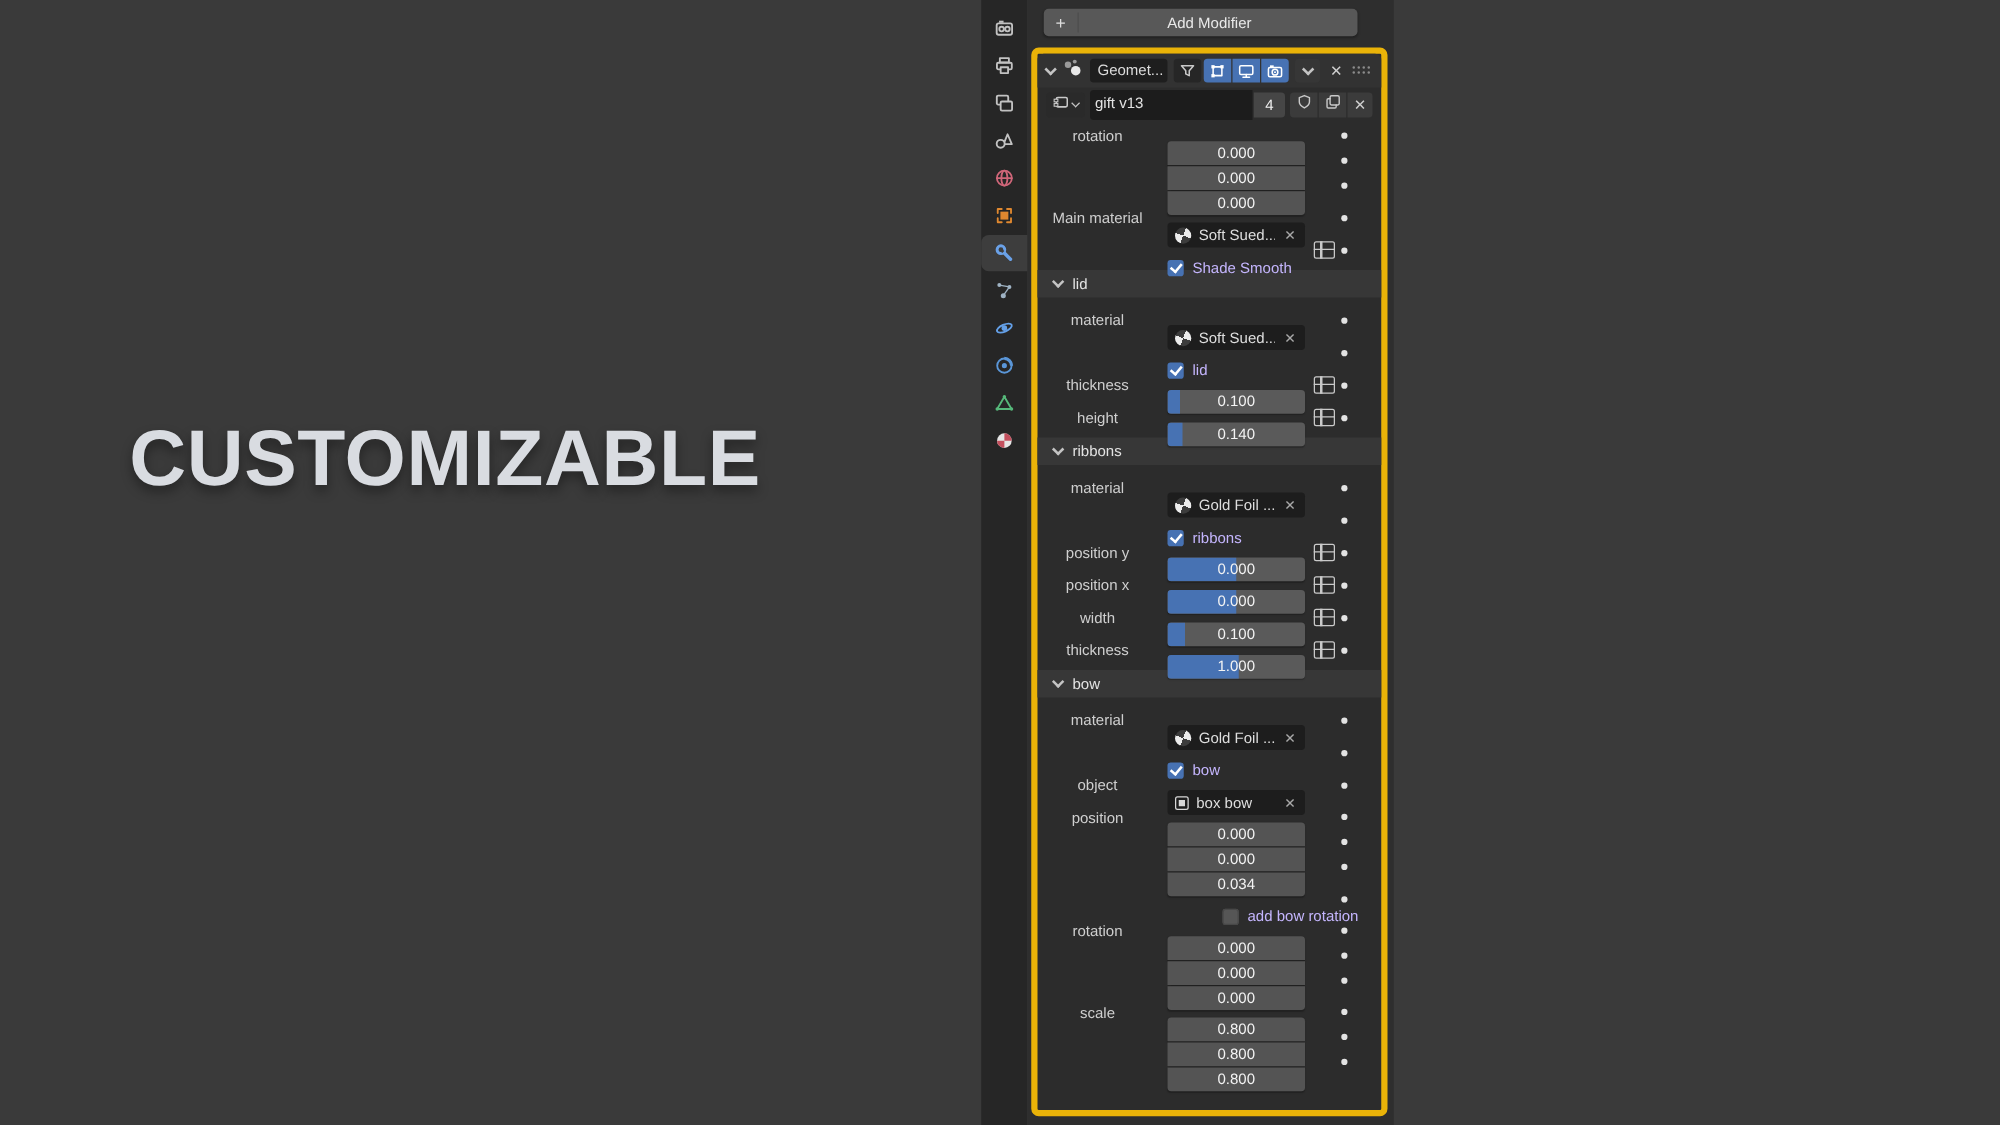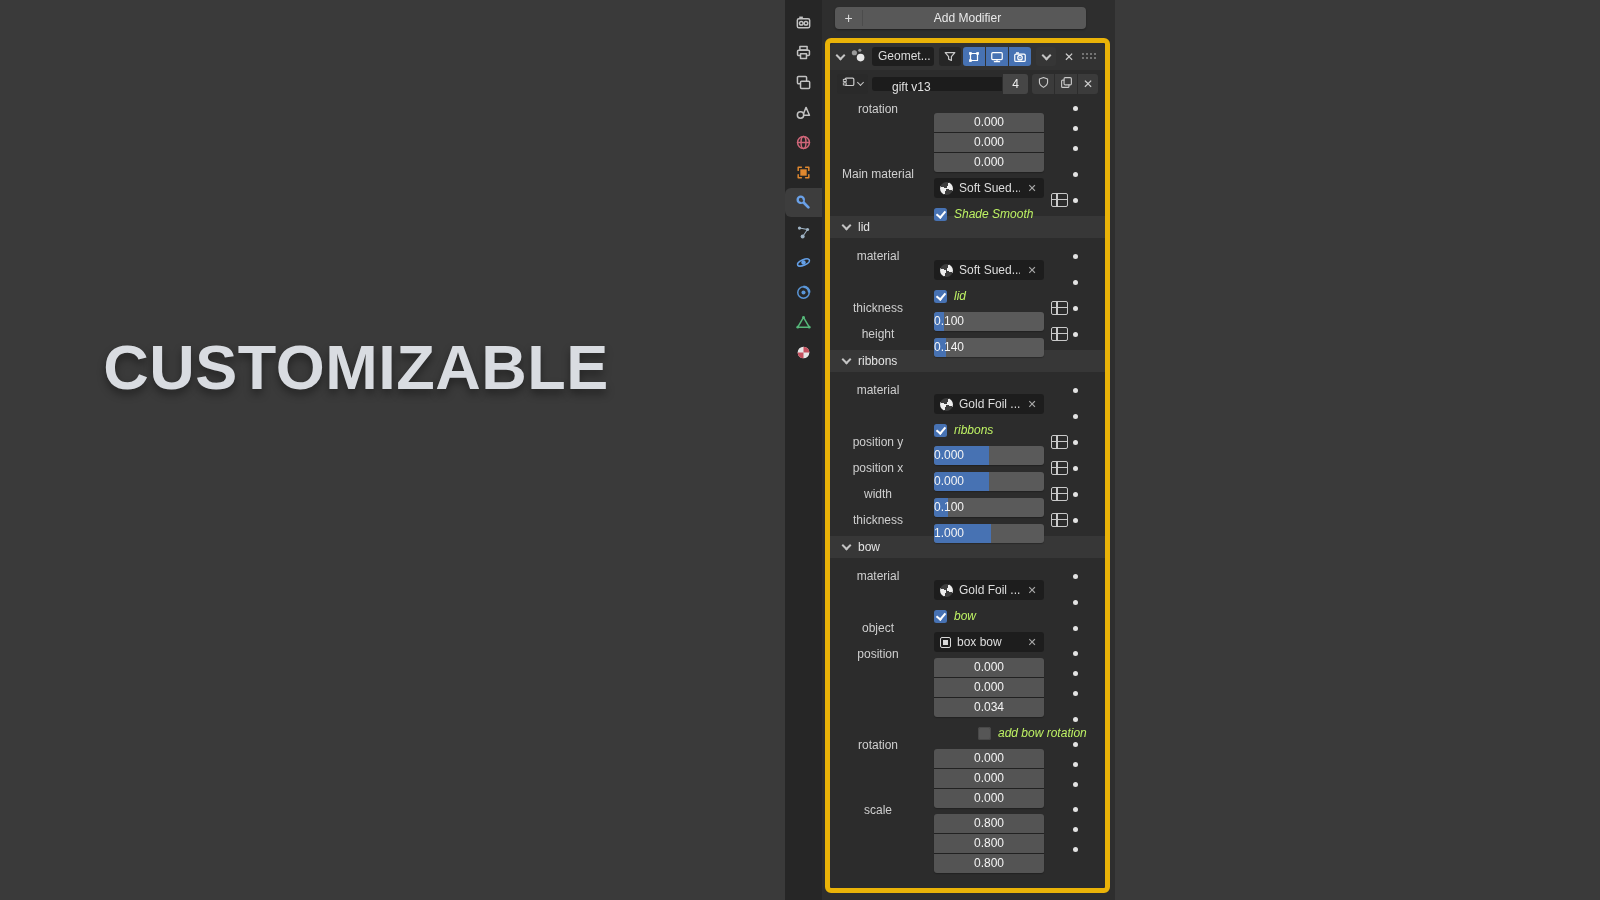--- a/index.html
+++ b/index.html
@@ -44,59 +44,59 @@
   .bluegrp .chip:last-child { border-radius:0 3px 3px 0; }
   .chip.ghost { width:20px; background:#363636; border-radius:3px; }
   .xicon { color:#cfcfcf; font-size:12px; width:16px; text-align:center; }
   .drag { margin-left:auto; display:grid; grid-template-columns:repeat(4,4px); grid-auto-rows:4px; }
   .drag i { width:2px; height:2px; border-radius:50%; background:#8b8b8b; display:block; }
 
   .treerow { display:flex; align-items:center; padding:0 7px; height:20px; margin-top:4px; }
   .browse { width:31px; height:20px; background:#2a2a2a; border-radius:3px; display:flex;
             align-items:center; justify-content:center; gap:2px; flex:none; }
   .browse .chev { width:5px; height:5px; border-width:1.5px; }
-  .treename { flex:1; height:14px; background:#1c1c1c; border-radius:3px 0 0 3px; margin-left:4px;
-              color:#e2e2e2; font-size:12px; line-height:20px; padding-left:20px; }
+  .treename { flex:1; height:24px; background:#1c1c1c; border-radius:3px 0 0 3px; margin-left:4px;
+              color:#e2e2e2; font-size:12px; line-height:20px; padding-left:4px; }
   .users { width:25px; height:20px; background:#464646; border-radius:0 3px 3px 0; margin-left:1px;
            color:#f0f0f0; font-size:12px; text-align:center; line-height:20px; }
   .tchip { width:22px; height:20px; background:#3b3b3b; display:flex; align-items:center; justify-content:center; }
   .g1 { margin-left:4px; border-radius:3px 0 0 3px; }
   .g2 { margin-left:1px; }
   .g3 { margin-left:1px; border-radius:0 3px 3px 0; width:20px; }
 
   .content { padding-top:5px; }
   .prow { position:relative; height:20px; margin-bottom:6px; }
   .vrow { position:relative; height:59px; margin-bottom:6px; }
   .lab { position:absolute; left:0; top:3px; width:96px; text-align:center; font-size:12px; color:#cfcfcf; white-space:nowrap; }
   .fldslot { position:absolute; left:104px; top:14px; width:110px; }
   .numf { height:19px; background:#545454; border-radius:3px; color:#f4f4f4; font-size:12px;
           text-align:center; line-height:19px; box-shadow:0 1px 1px rgba(0,0,0,.25); }
   .vstack .numf { border-radius:0; margin-bottom:1px; }
   .vstack .numf:first-child { border-radius:3px 3px 0 0; }
   .vstack .numf:last-child { border-radius:0 0 3px 3px; margin-bottom:0; }
   .slider { position:relative; height:19px; background:#5a5a5a; border-radius:3px; overflow:hidden;
             box-shadow:0 1px 1px rgba(0,0,0,.25); }
   .slider .fill { position:absolute; left:0; top:0; bottom:0; background:#4772b3; }
-  .slider .val { position:relative; display:block; color:#f4f4f4; font-size:12px; text-align:left; line-height:19px; }
+  .slider .val { position:relative; display:block; color:#f4f4f4; font-size:12px; text-align:center; line-height:19px; }
   .darkf { height:20px; background:#1d1d1d; border-radius:3px; display:flex; align-items:center;
            gap:6px; padding:0 6px; color:#dedede; font-size:12px; }
   .darkf .mtxt { flex:1; overflow:hidden; white-space:nowrap; }
   .darkf .xicon { width:12px; font-size:11px; color:#a9a9a9; }
   .matic { width:13px; height:13px; border-radius:50%; flex:none;
            background:conic-gradient(from 200deg,#ededed 0 25%,#3c3c3c 0 50%,#ededed 0 75%,#3c3c3c 0); }
   .objic { width:11px; height:11px; border:1.5px solid #d8d8d8; border-radius:2px; flex:none;
            display:flex; align-items:center; justify-content:center; }
   .objic i { width:5px; height:5px; background:#d8d8d8; display:block; }
   .cbrow { display:flex; align-items:center; gap:7px; white-space:nowrap; }
   .cbox { width:13px; height:13px; border-radius:2.5px; background:#565656; flex:none; position:relative;
           box-shadow:inset 0 0 0 1px #484848; }
   .cbox.on { background:#4772b3; box-shadow:none; }
   .cbox.on::after { content:""; position:absolute; left:4px; top:1.5px; width:4px; height:7px;
                     border-right:2px solid #fff; border-bottom:2px solid #fff; transform:rotate(40deg); }
-  .cblbl { font-size:12px; color:#bef264;font-style:italic; }
+  .cblbl { font-size:12px; color:#c4b5fd; }
   .attric { position:absolute; left:221px; top:3px; width:17px; height:14px; border:1.5px solid #c9c9c9;
             border-radius:2px; }
   .attric::before { content:""; position:absolute; left:4px; top:-1px; bottom:-1px; width:1.5px; background:#c9c9c9; }
   .attric::after { content:""; position:absolute; left:-1px; right:-1px; top:4.5px; height:1.5px; background:#c9c9c9; }
   .dot { position:absolute; left:243px; width:5px; height:5px; border-radius:50%; background:#e3e3e3; }
   .sechead { height:22px; background:#373737; margin:4px 0 8px 0; display:flex; align-items:center;
              gap:8px; padding-left:13px; }
   .sechead .slbl { font-size:12px; color:#e3e3e3; }
 </style>
 </head>

